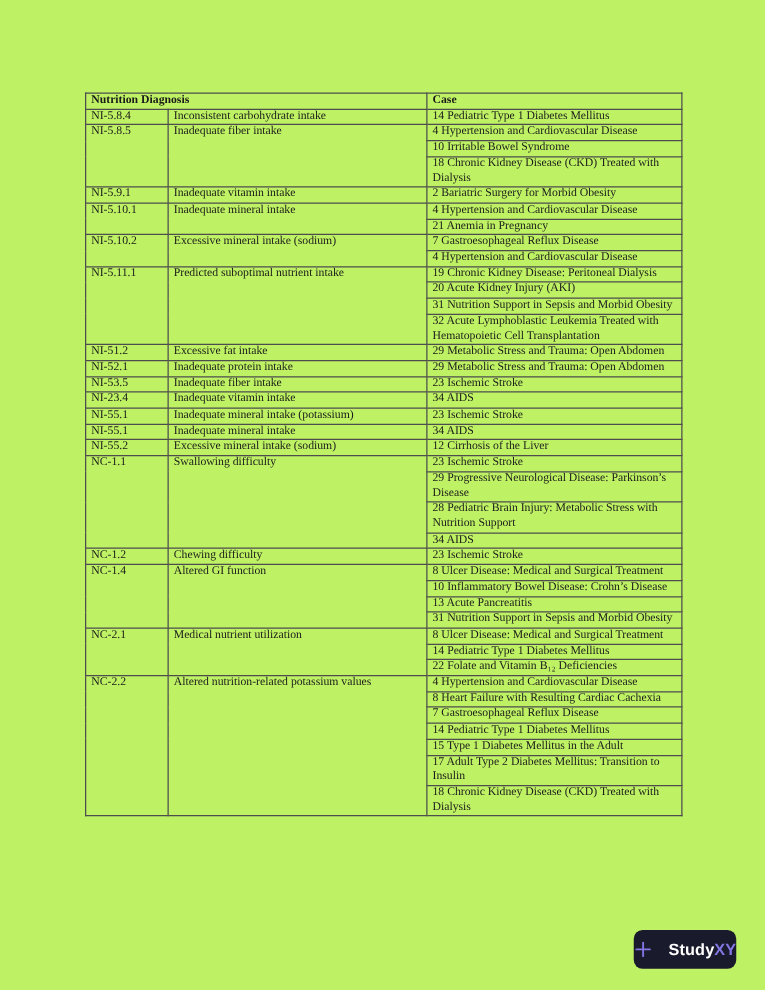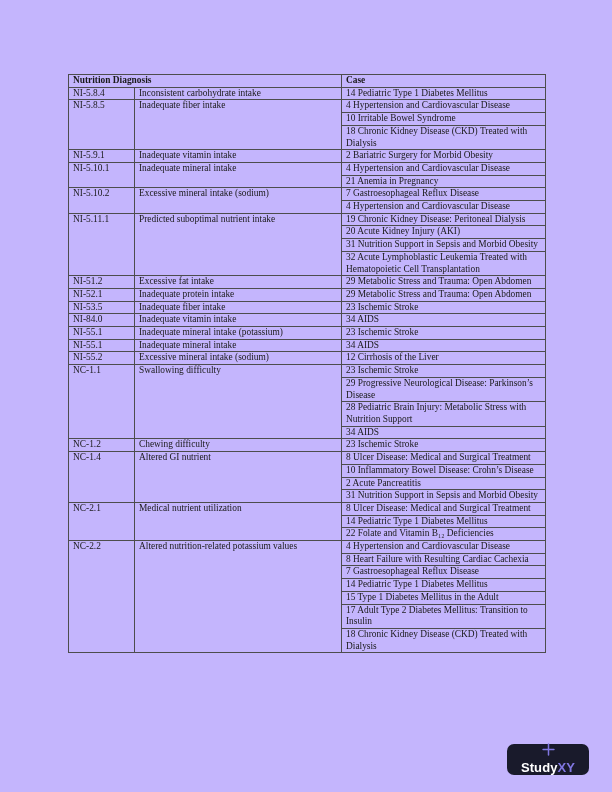--- a/index.html
+++ b/index.html
@@ -4,21 +4,21 @@
 <style>
   html, body { margin: 0; padding: 0; }
   body {
     width: 612px; height: 792px;
     background: #ffffff;
     font-family: "Liberation Serif", serif;
     color: #1a1a1a;
     position: relative;
     overflow: hidden;
   }
-  .page { position: absolute; inset: 0; background: #c4b5fd; }
+  .page { position: absolute; inset: 0; background: #bef264; }
 
   table.diag {
     position: absolute;
     left: 68px; top: 74px;
     width: 477px;
     border-collapse: collapse;
     table-layout: fixed;
     font-size: 9.4px;
     line-height: 11.7px;
   }
@@ -36,24 +36,23 @@
   col.c-case { width: 204px; }
 
   .logo-badge {
     position: absolute;
     left: 507px; top: 744px;
     width: 82px; height: 31px;
     background: var(--badge-bg, #191a2b);
     border-radius: 7px;
     display: flex;
     align-items: center;
-    justify-content: flex-end;
+    justify-content: space-between;
     gap: 3px;
     font-family: "Liberation Sans", sans-serif;
-    flex-direction: column;
   }
   .logo-badge .plus-wrap { display: flex; align-items: center; }
   .logo-text { font-size: 13px; font-weight: 700; letter-spacing: 0.1px; }
   .logo-study { color: var(--study-color, #ffffff); }
   .logo-xy { color: var(--accent, #8177e2); }
 </style>
 </head>
 <body>
 
 <div class="page">
@@ -131,21 +130,21 @@
           <td rowspan="1">NI-52.1</td>
           <td rowspan="1">Inadequate protein intake</td>
           <td>29 Metabolic Stress and Trauma: Open Abdomen</td>
         </tr>
         <tr>
           <td rowspan="1">NI-53.5</td>
           <td rowspan="1">Inadequate fiber intake</td>
           <td>23 Ischemic Stroke</td>
         </tr>
         <tr>
-          <td rowspan="1">NI-84.0</td>
+          <td rowspan="1">NI-23.4</td>
           <td rowspan="1">Inadequate vitamin intake</td>
           <td>34 AIDS</td>
         </tr>
         <tr>
           <td rowspan="1">NI-55.1</td>
           <td rowspan="1">Inadequate mineral intake (potassium)</td>
           <td>23 Ischemic Stroke</td>
         </tr>
         <tr>
           <td rowspan="1">NI-55.1</td>
@@ -171,28 +170,28 @@
         <tr>
           <td>34 AIDS</td>
         </tr>
         <tr>
           <td rowspan="1">NC-1.2</td>
           <td rowspan="1">Chewing difficulty</td>
           <td>23 Ischemic Stroke</td>
         </tr>
         <tr>
           <td rowspan="4">NC-1.4</td>
-          <td rowspan="4">Altered GI nutrient</td>
+          <td rowspan="4">Altered GI function</td>
           <td>8 Ulcer Disease: Medical and Surgical Treatment</td>
         </tr>
         <tr>
           <td>10 Inflammatory Bowel Disease: Crohn’s Disease</td>
         </tr>
         <tr>
-          <td>2 Acute Pancreatitis</td>
+          <td>13 Acute Pancreatitis</td>
         </tr>
         <tr>
           <td>31 Nutrition Support in Sepsis and Morbid Obesity</td>
         </tr>
         <tr>
           <td rowspan="3">NC-2.1</td>
           <td rowspan="3">Medical nutrient utilization</td>
           <td>8 Ulcer Disease: Medical and Surgical Treatment</td>
         </tr>
         <tr>

